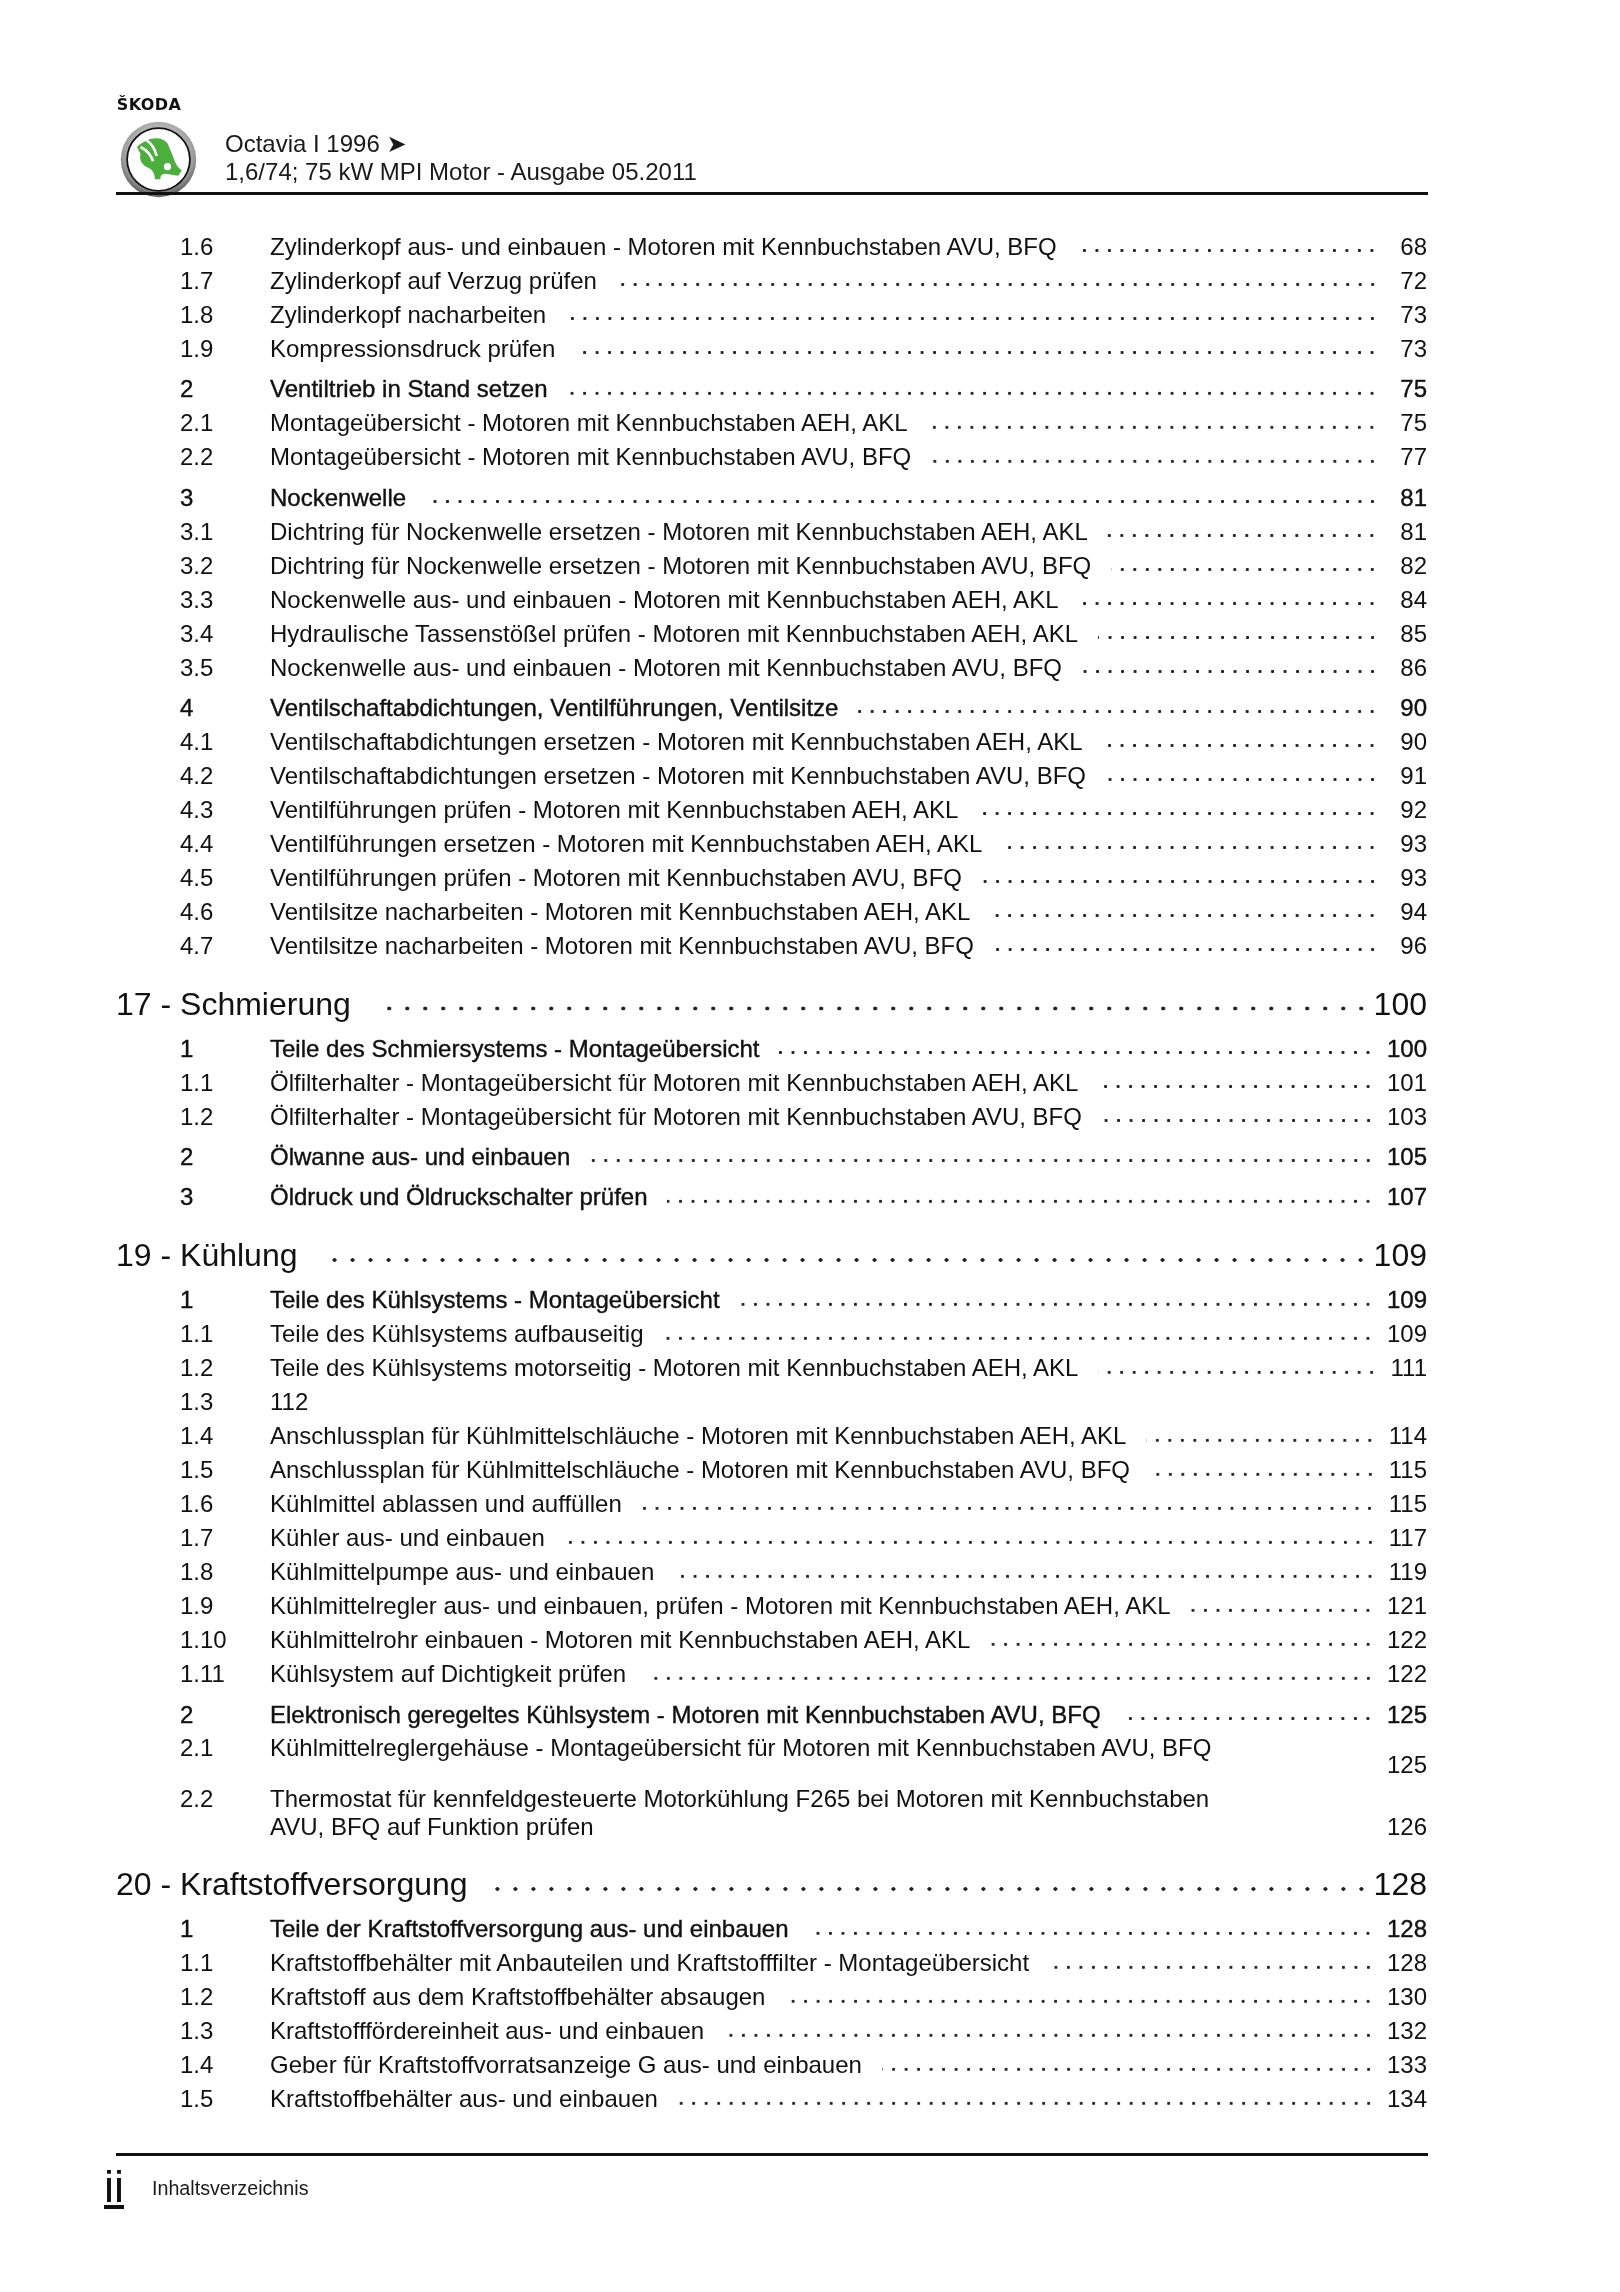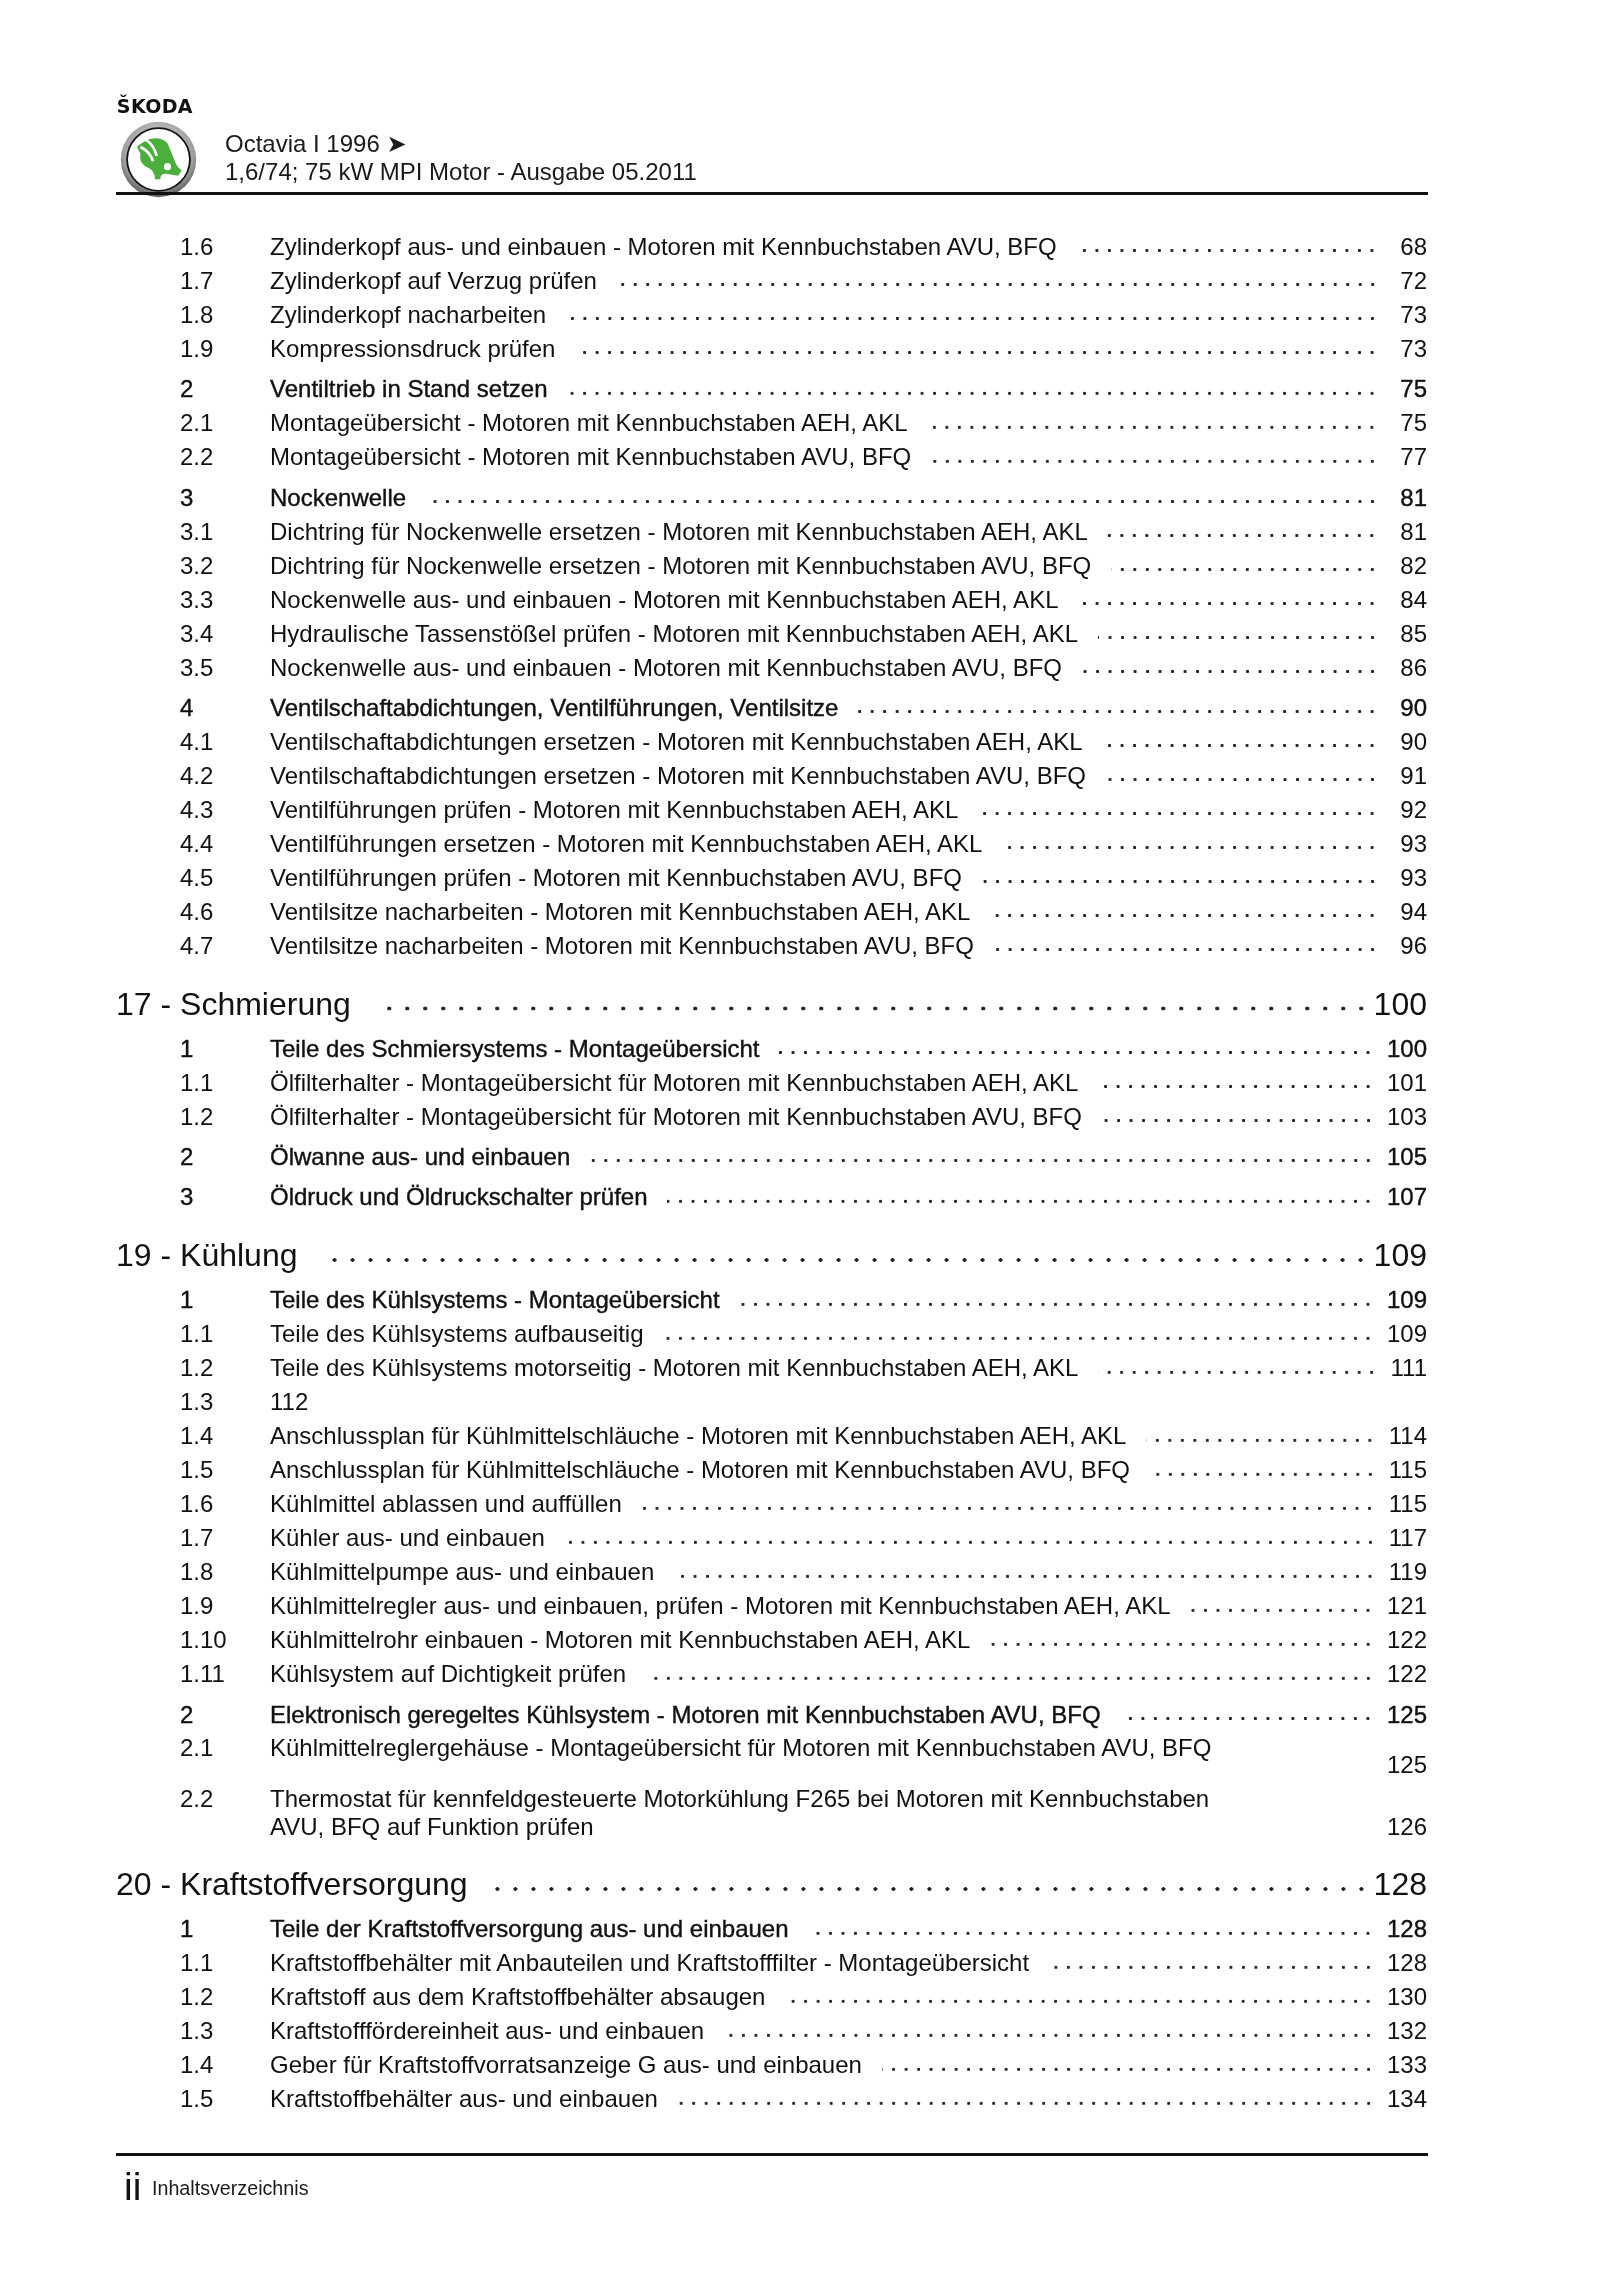--- a/index.html
+++ b/index.html
@@ -3,21 +3,21 @@
 <meta charset="utf-8">
 <style>
   html, body { margin: 0; padding: 0; background: #ffffff; }
   body {
     width: 1620px; height: 2293px; position: relative; overflow: hidden;
     font-family: "Liberation Sans", sans-serif; color: #111111;
   }
   .logo { position: absolute; left: 115px; top: 93px; width: 90px; height: 106px; }
   .logo-word {
     position: absolute; left: 1.8px; top: 1.8px;
-    font-family: "DejaVu Sans", sans-serif; font-weight: bold; font-size: 19px;
+    font-family: "DejaVu Sans", sans-serif; font-weight: bold; font-size: 16px;
     letter-spacing: 0.4px; color: #111;
   }
   .logo-badge { position: absolute; left: 3.6px; top: 27px; width: 79px; height: 79px; }
   .hdr-text { position: absolute; left: 225px; top: 130px; font-size: 24px; line-height: 28px; color: #1a1a1a; }
   .hdr-rule { position: absolute; left: 116px; top: 192px; width: 1312px; height: 2.7px; background: #111; }
 
   .toc { position: absolute; left: 116px; top: 230px; width: 1311px; }
   .row { display: flex; align-items: flex-end; font-size: 24px; line-height: 34px; height: 34px; }
   .row .num { width: 154px; padding-left: 64px; box-sizing: border-box; flex: 0 0 auto; white-space: nowrap; }
   .row .title-wrap { flex: 1 1 auto; display: flex; align-items: flex-end; min-width: 0; }
@@ -44,21 +44,21 @@
   .row.multi { height: auto; line-height: 28px; padding: 2.7px 0; align-items: flex-start; }
   .row.multi .title-wrap { flex-direction: column; align-items: flex-start; }
   .row.multi .line1 { white-space: nowrap; }
   .row.multi .line2 { display: flex; align-items: flex-end; }
   .row.multi .line2 .leader { margin-bottom: 6.3px; }
   .row.multi .line2.leader-only .leader { margin-left: 0; }
   .row.multi .page { align-self: flex-end; line-height: 28px; }
   .row.multi .num { line-height: 28px; }
 
   .ftr-rule { position: absolute; left: 116px; top: 2153px; width: 1312px; height: 2.7px; background: #111; }
-  .ftr-page { position: absolute; left: 124px; top: 2166px; font-size: 39px; line-height: 41px; }
+  .ftr-page { position: absolute; left: 104px; top: 2166px; font-size: 45px; line-height: 41px; text-decoration: underline; }
   .ftr-label { position: absolute; left: 152px; top: 2176px; font-size: 19.7px; line-height: 25px; color: #1a1a1a; }
 </style>
 </head>
 <body>
 
 <div class="logo">
   <div class="logo-word">ŠKODA</div>
   <svg class="logo-badge" viewBox="0 0 88 88">
     <defs>
       <radialGradient id="ring" cx="50%" cy="40%" r="60%">

